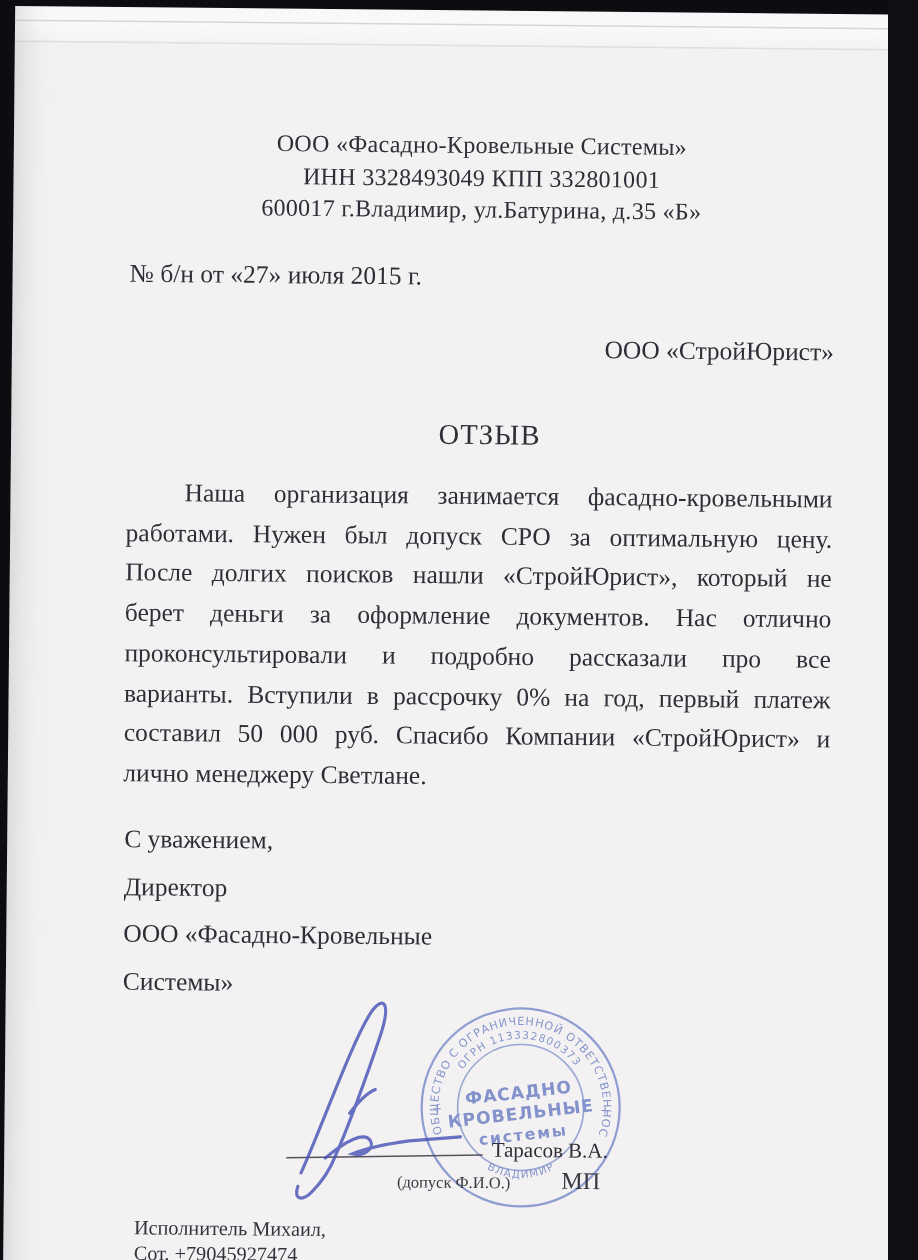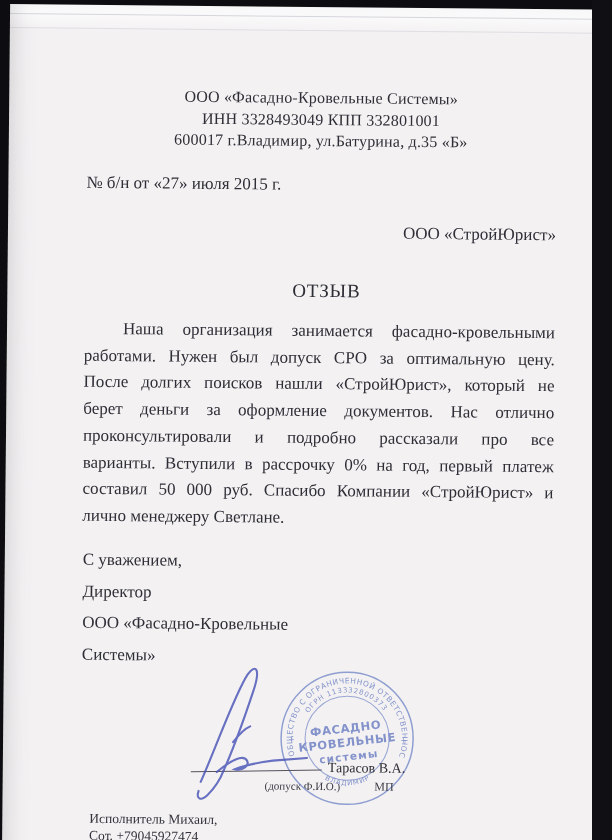--- a/index.html
+++ b/index.html
@@ -44,21 +44,21 @@
   .cline{font-family:"DejaVu Sans",sans-serif;font-weight:bold;fill:#7082c4;text-anchor:middle;}
   .c1{font-size:11.5px;letter-spacing:.6px;}
   .c2{font-size:10.5px;letter-spacing:1.2px;}
   .plus{font-family:"DejaVu Sans",sans-serif;font-size:8px;fill:#7486c6;}
 
   .signature{position:absolute;left:184px;top:648px;}
   .sign-line{position:absolute;left:188px;top:764px;width:131px;height:1.3px;
     background:#56525e;transform:rotate(-1.3deg);}
   .sign-name{position:absolute;left:325px;top:753px;font-size:14px;}
   .sign-caption{position:absolute;left:262px;top:772px;font-size:11px;color:#3a3a44;}
-  .sign-caption .mp{margin-left:34px;font-size:12px;}
+  .sign-caption .mp{margin-left:34px;font-size:16px;}
 
   .executor{position:absolute;left:87px;top:805px;font-size:13.5px;line-height:17px;color:#33333d;}
 </style>
 </head>
 <body>
 
 <div class="scan">
   <div class="paper">
     <div class="edge-line edge-line-1"></div>
     <div class="edge-line edge-line-2"></div>

